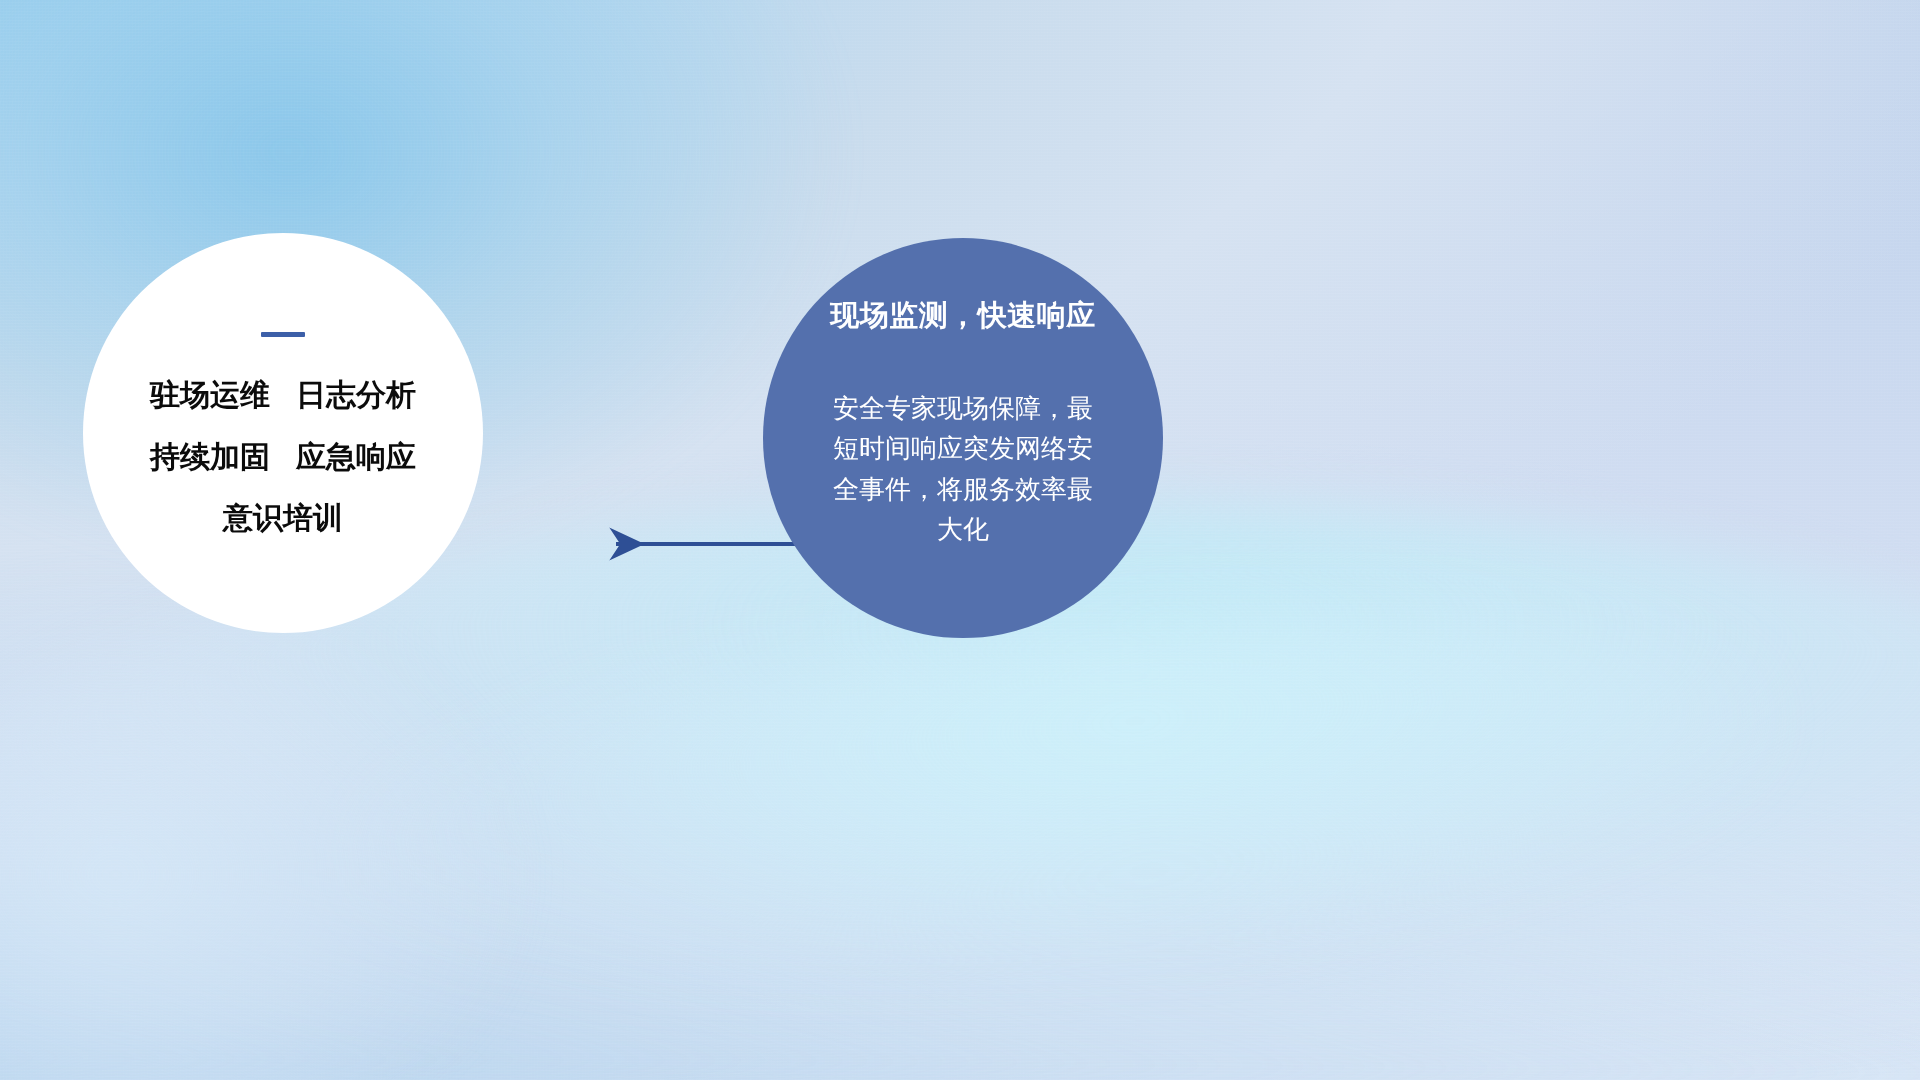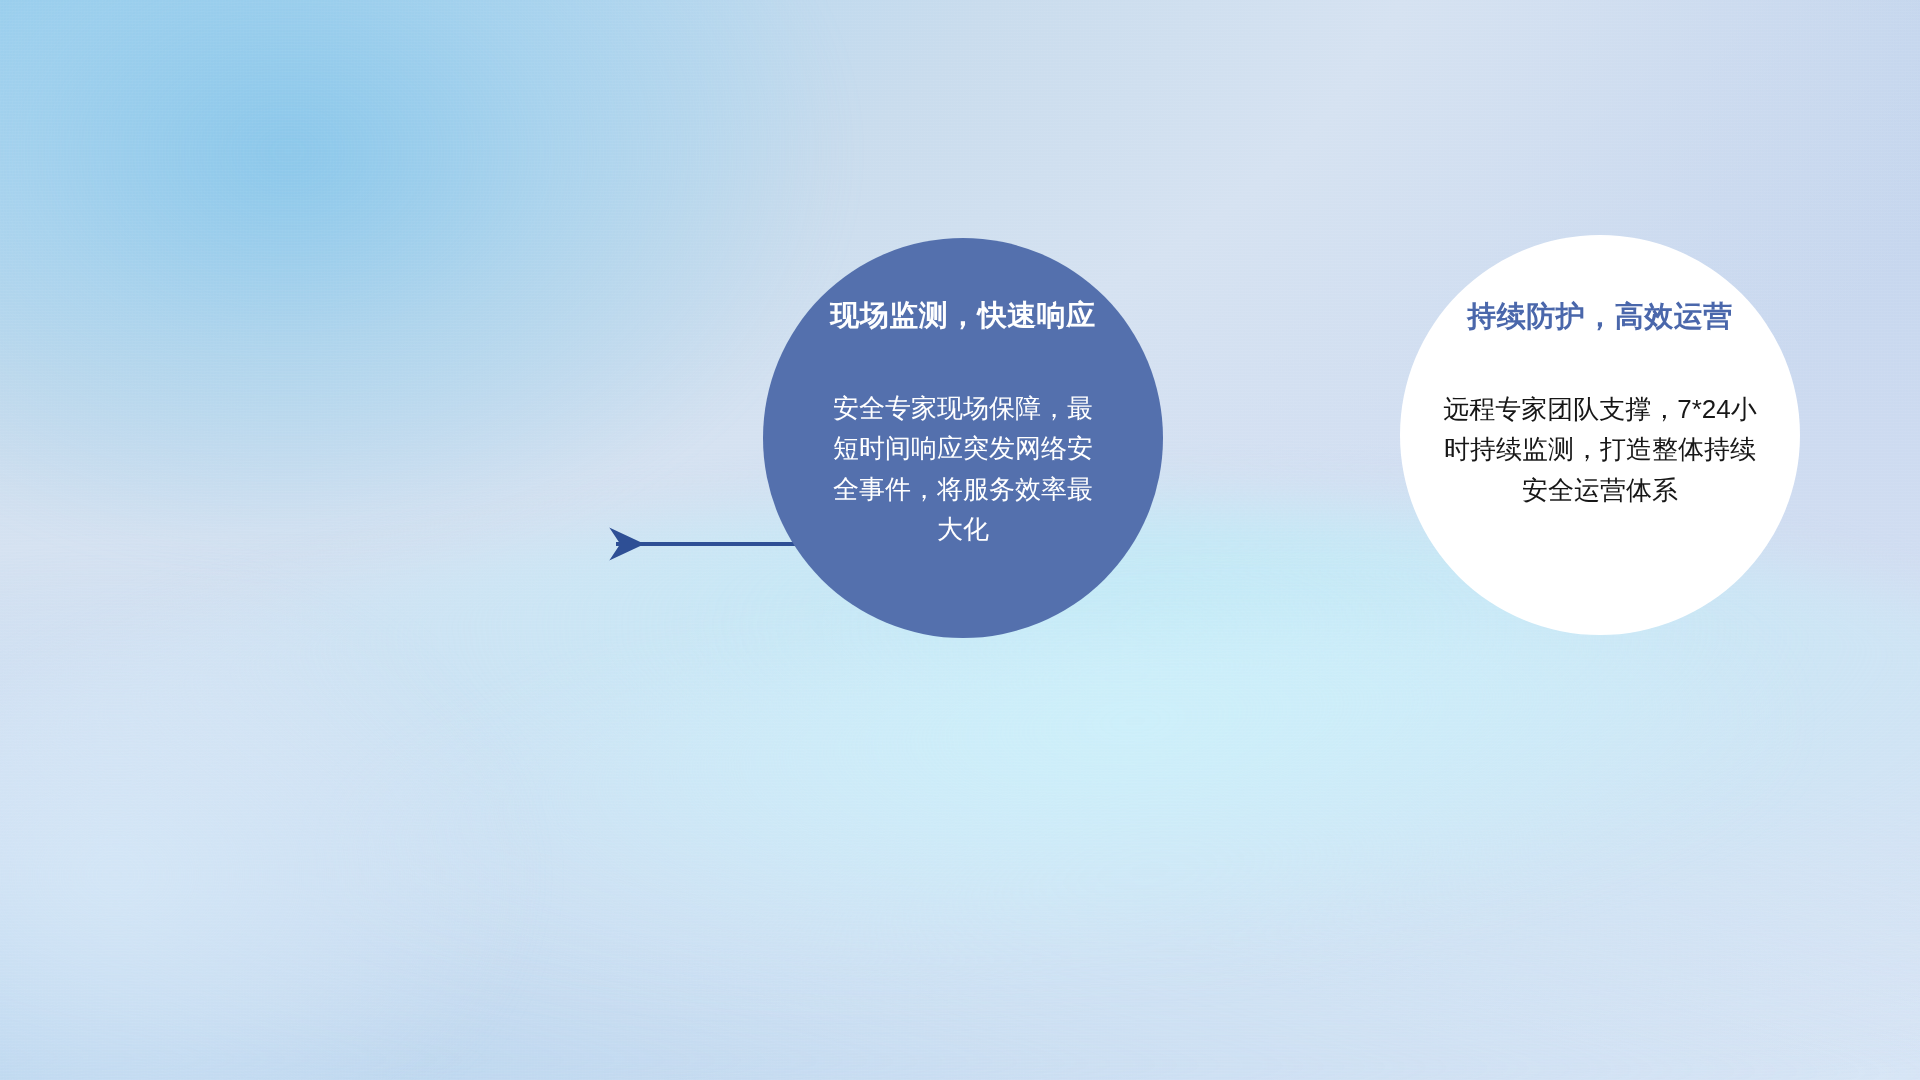--- a/index.html
+++ b/index.html
@@ -200,24 +200,37 @@
 
   <svg id="flow-arrow" viewBox="0 0 280 48">
     <defs>
       <marker id="arrowhead" markerWidth="9" markerHeight="9" refX="7.4" refY="4.5" orient="auto">
         <path d="M9,0.6 L0.6,4.5 L9,8.4 L6.4,4.5 Z" fill="#2e4f95"></path>
       </marker>
     </defs>
     <line x1="278" y1="24" x2="16" y2="24" stroke="#2e4f95" stroke-width="4.2" marker-end="url(#arrowhead)"></line>
   </svg>
 
+  <div class="circle" id="circle-skills">
+    <div id="skill-dash"></div>
+
+    <div class="skill-row">
+      <span>驻场运维</span>
+      <span>日志分析</span>
+    </div>
+
+    <div class="skill-row">
+      <span>持续加固</span>
+      <span>应急响应</span>
+    </div>
+
+    <div class="skill-row last">
+      <span>意识培训</span>
+    </div>
+  </div>
 
   <div class="circle" id="circle-onsite">
     <div class="bubble-title">现场监测，快速响应</div>
     <div class="bubble-body">安全专家现场保障，最短时间响应突发网络安全事件，将服务效率最大化</div>
   </div>
 
-  <div class="circle" id="circle-remote">
-    <div class="bubble-title">持续防护，高效运营</div>
-    <div class="bubble-body">远程专家团队支撑，7*24小时持续监测，打造整体持续安全运营体系</div>
-  </div>
 
 </div>
 
 </body></html>

